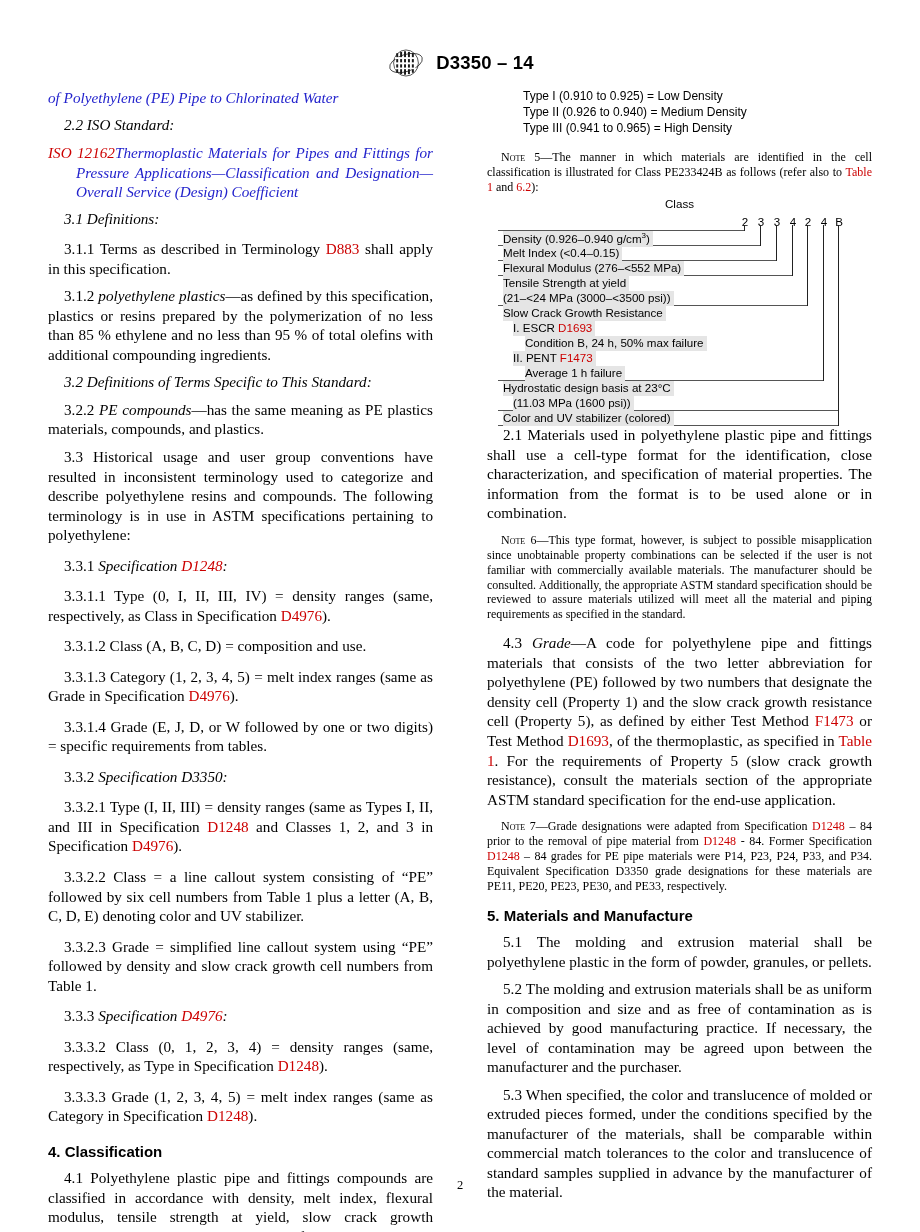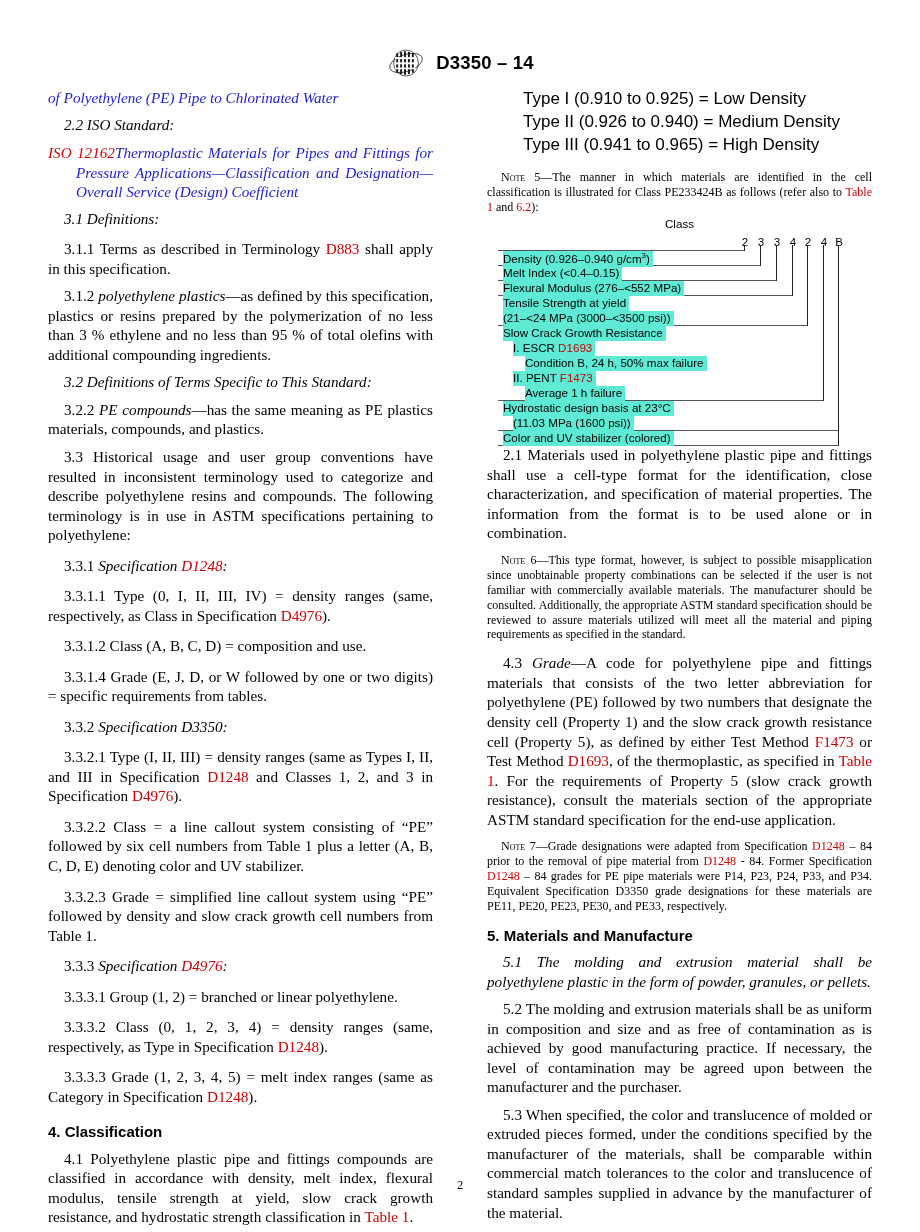--- a/index.html
+++ b/index.html
@@ -98,21 +98,21 @@
     margin-top: 10px;
     text-indent: 14px;
   }
   .note .nlbl {
     font-variant: small-caps;
   }
 
   
   .type-list {
     font-family: "Liberation Sans", sans-serif;
-    font-size: 17px;
+    font-size: 12px;
     line-height: 1.34;
     padding-left: 36px;
     text-align: left;
     margin: 0;
   }
 
   
   .diagram {
     position: relative;
     width: 385px;
@@ -134,21 +134,21 @@
     top: 18px;
     width: 14px;
     text-align: center;
     font-size: 11.6px;
   }
   .diagram .row-label {
     position: absolute;
     left: 16px;
     font-size: 11.6px;
     white-space: nowrap;
-    background: #5eead4;
+    background: #e5e5e5;
     padding-right: 3px;
     z-index: 2;
   }
   .diagram .row-label.ind1 { left: 26px; }
   .diagram .row-label.ind2 { left: 38px; }
   .diagram .hline {
     position: absolute;
     left: 11px;
     height: 0;
     border-top: 1.1px solid #555;
@@ -211,49 +211,49 @@
 
     <p class="ref-block hang" style="margin-top:9px;">
       <span class="red">ISO 12162</span><span>Thermoplastic Materials for Pipes and Fittings for Pressure Applications—Classification and Designation—Overall Service (Design) Coefficient</span>
     </p>
 
 
     <p class="p-ind it" style="margin-top:7px;">3.1  Definitions:</p>
 
     <p class="p-ind-tight"><span>3.1.1  Terms as described in Terminology </span><span class="red">D883</span><span> shall apply in this specification.</span></p>
 
-    <p class="p-ind"><span>3.1.2  </span><span class="it">polyethylene plastics</span><span>—as defined by this specification, plastics or resins prepared by the polymerization of no less than 3 % ethylene and no less than 95 % of total olefins with additional compounding ingredients.</span></p>
+    <p class="p-ind"><span>3.1.2  </span><span class="it">polyethylene plastics</span><span>—as defined by this specification, plastics or resins prepared by the polymerization of no less than 85 % ethylene and no less than 95 % of total olefins with additional compounding ingredients.</span></p>
 
     <p class="p-ind it">3.2  Definitions of Terms Specific to This Standard:</p>
 
 
     <p class="p-ind"><span>3.2.2  </span><span class="it">PE compounds</span><span>—has the same meaning as PE plastics materials, compounds, and plastics.</span></p>
 
     <p class="p-ind">3.3  Historical usage and user group conventions have resulted in inconsistent terminology used to categorize and describe polyethylene resins and compounds. The following terminology is in use in ASTM specifications pertaining to polyethylene:</p>
 
     <p class="p-ind-tight"><span>3.3.1  </span><span class="it">Specification </span><span class="it red">D1248</span><span class="it">:</span></p>
 
     <p class="p-ind-tight"><span>3.3.1.1  Type (0, I, II, III, IV) = density ranges (same, respectively, as Class in Specification </span><span class="red">D4976</span><span>).</span></p>
 
     <p class="p-ind-tight">3.3.1.2  Class (A, B, C, D) = composition and use.</p>
 
+    <p class="p-ind-tight"><span>3.3.1.3  Category (1, 2, 3, 4, 5) = melt index ranges (same as Grade in Specification </span><span class="red">D4976</span><span>).</span></p>
 
     <p class="p-ind-tight">3.3.1.4  Grade (E, J, D, or W followed by one or two digits) = specific requirements from tables.</p>
 
     <p class="p-ind-tight"><span>3.3.2  </span><span class="it">Specification D3350:</span></p>
 
     <p class="p-ind-tight"><span>3.3.2.1  Type (I, II, III) = density ranges (same as Types I, II, and III in Specification </span><span class="red">D1248</span><span> and Classes 1, 2, and 3 in Specification </span><span class="red">D4976</span><span>).</span></p>
 
     <p class="p-ind-tight">3.3.2.2  Class = a line callout system consisting of “PE” followed by six cell numbers from Table 1 plus a letter (A, B, C, D, E) denoting color and UV stabilizer.</p>
 
     <p class="p-ind-tight">3.3.2.3  Grade = simplified line callout system using “PE” followed by density and slow crack growth cell numbers from Table 1.</p>
 
     <p class="p-ind-tight"><span>3.3.3  </span><span class="it">Specification </span><span class="it red">D4976</span><span class="it">:</span></p>
 
-    <p class="p-ind-tight">3.3.3.1  Group (1, 2) = branched or linear polyethylene.</p>
 
     <p class="p-ind-tight"><span>3.3.3.2  Class (0, 1, 2, 3, 4) = density ranges (same, respectively, as Type in Specification </span><span class="red">D1248</span><span>).</span></p>
 
     <p class="p-ind-tight"><span>3.3.3.3  Grade (1, 2, 3, 4, 5) = melt index ranges (same as Category in Specification </span><span class="red">D1248</span><span>).</span></p>
 
     <p class="sec-head">4.  Classification</p>
 
     <p class="p-ind" style="margin-top:7px;"><span>4.1  Polyethylene plastic pipe and fittings compounds are classified in accordance with density, melt index, flexural modulus, tensile strength at yield, slow crack growth resistance, and hydrostatic strength classification in </span><span class="red">Table 1</span><span>.</span></p>
 
     <p class="note"><span class="nlbl">Note 4</span><span>—It has been a long-standing practice to use the following terms in describing polyethylene plastics:</span></p>
@@ -318,21 +318,21 @@
     <p class="p-ind" style="margin-top:16px;">2.1  Materials used in polyethylene plastic pipe and fittings shall use a cell-type format for the identification, close characterization, and specification of material properties. The information from the format is to be used alone or in combination.</p>
 
     <p class="note"><span class="nlbl">Note 6</span><span>—This type format, however, is subject to possible misapplication since unobtainable property combinations can be selected if the user is not familiar with commercially available materials. The manufacturer should be consulted. Additionally, the appropriate ASTM standard specification should be reviewed to assure materials utilized will meet all the material and piping requirements as specified in the standard.</span></p>
 
     <p class="p-ind" style="margin-top:11px;"><span>4.3  </span><span class="it">Grade</span><span>—A code for polyethylene pipe and fittings materials that consists of the two letter abbreviation for polyethylene (PE) followed by two numbers that designate the density cell (Property 1) and the slow crack growth resistance cell (Property 5), as defined by either Test Method </span><span class="red">F1473</span><span> or Test Method </span><span class="red">D1693</span><span>, of the thermoplastic, as specified in </span><span class="red">Table 1</span><span>. For the requirements of Property 5 (slow crack growth resistance), consult the materials section of the appropriate ASTM standard specification for the end-use application.</span></p>
 
     <p class="note"><span class="nlbl">Note 7</span><span>—Grade designations were adapted from Specification </span><span class="red">D1248</span><span> – 84 prior to the removal of pipe material from </span><span class="red">D1248</span><span> - 84. Former Specification </span><span class="red">D1248</span><span> – 84 grades for PE pipe materials were P14, P23, P24, P33, and P34. Equivalent Specification D3350 grade designations for these materials are PE11, PE20, PE23, PE30, and PE33, respectively.</span></p>
 
     <p class="sec-head" style="margin-top:12px;">5.  Materials and Manufacture</p>
 
-    <p class="p-ind" style="margin-top:7px;font-style:italic;">5.1  The molding and extrusion material shall be polyethylene plastic in the form of powder, granules, or pellets.</p>
+    <p class="p-ind" style="margin-top:7px;">5.1  The molding and extrusion material shall be polyethylene plastic in the form of powder, granules, or pellets.</p>
 
     <p class="p-ind">5.2  The molding and extrusion materials shall be as uniform in composition and size and as free of contamination as is achieved by good manufacturing practice. If necessary, the level of contamination may be agreed upon between the manufacturer and the purchaser.</p>
 
     <p class="p-ind">5.3  When specified, the color and translucence of molded or extruded pieces formed, under the conditions specified by the manufacturer of the materials, shall be comparable within commercial match tolerances to the color and translucence of standard samples supplied in advance by the manufacturer of the material.</p>
 
   </div>
 
   <div class="pageno">2</div>
 
 </div>

